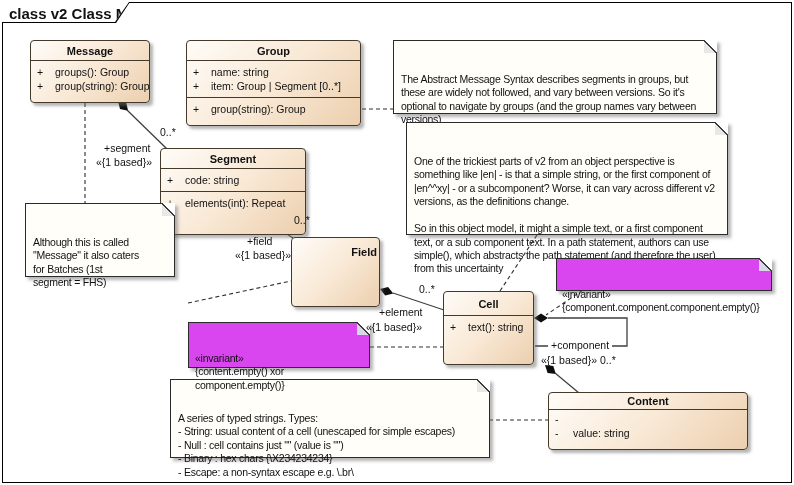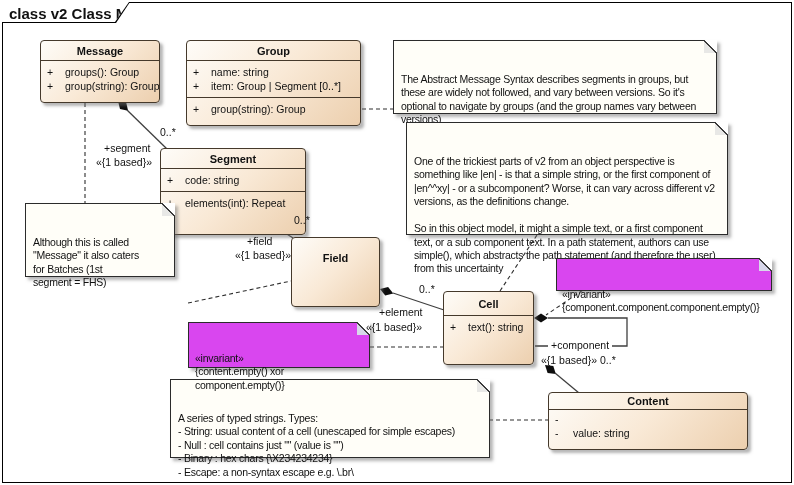--- a/index.html
+++ b/index.html
@@ -79,21 +79,21 @@
     <line class="dash" x1="370" y1="347" x2="443" y2="347"></line>
     <line class="dash" x1="489" y1="420" x2="549" y2="420"></line>
   </svg>
 
   <div class="tab-outer">
     <div class="tab-inner">
       <div class="tab-label">class v2 Class Model</div>
     </div>
   </div>
 
-  <div class="uml-class" style="left:40px;top:40px;width:120px;height:63px;">
+  <div class="uml-class" style="left:30px;top:40px;width:120px;height:63px;">
     <div class="title">Message</div>
     <div class="compartment">
       <div class="m-row">
           <span class="vis">+</span>
           <span>groups(): Group</span>
         </div>
       <div class="m-row">
           <span class="vis">+</span>
           <span>group(string): Group</span>
         </div>
@@ -130,21 +130,21 @@
     </div>
     <div class="compartment">
       <div class="m-row">
           <span class="vis">+</span>
           <span>elements(int): Repeat</span>
         </div>
     </div>
   </div>
 
   <div class="uml-class" style="left:291px;top:237px;width:89px;height:70px;">
-    <div class="title" style="padding-top:14px;">Field</div>
+    <div class="title" style="padding-top:8px;text-align:right;">Field</div>
   </div>
 
   <div class="uml-class" style="left:443px;top:291px;width:91px;height:74px;">
     <div class="title" style="padding-top:6px;padding-bottom:5px;">Cell</div>
     <div class="compartment" style="height:100%;">
       <div class="m-row">
           <span class="vis">+</span>
           <span>text(): string</span>
         </div>
     </div>

